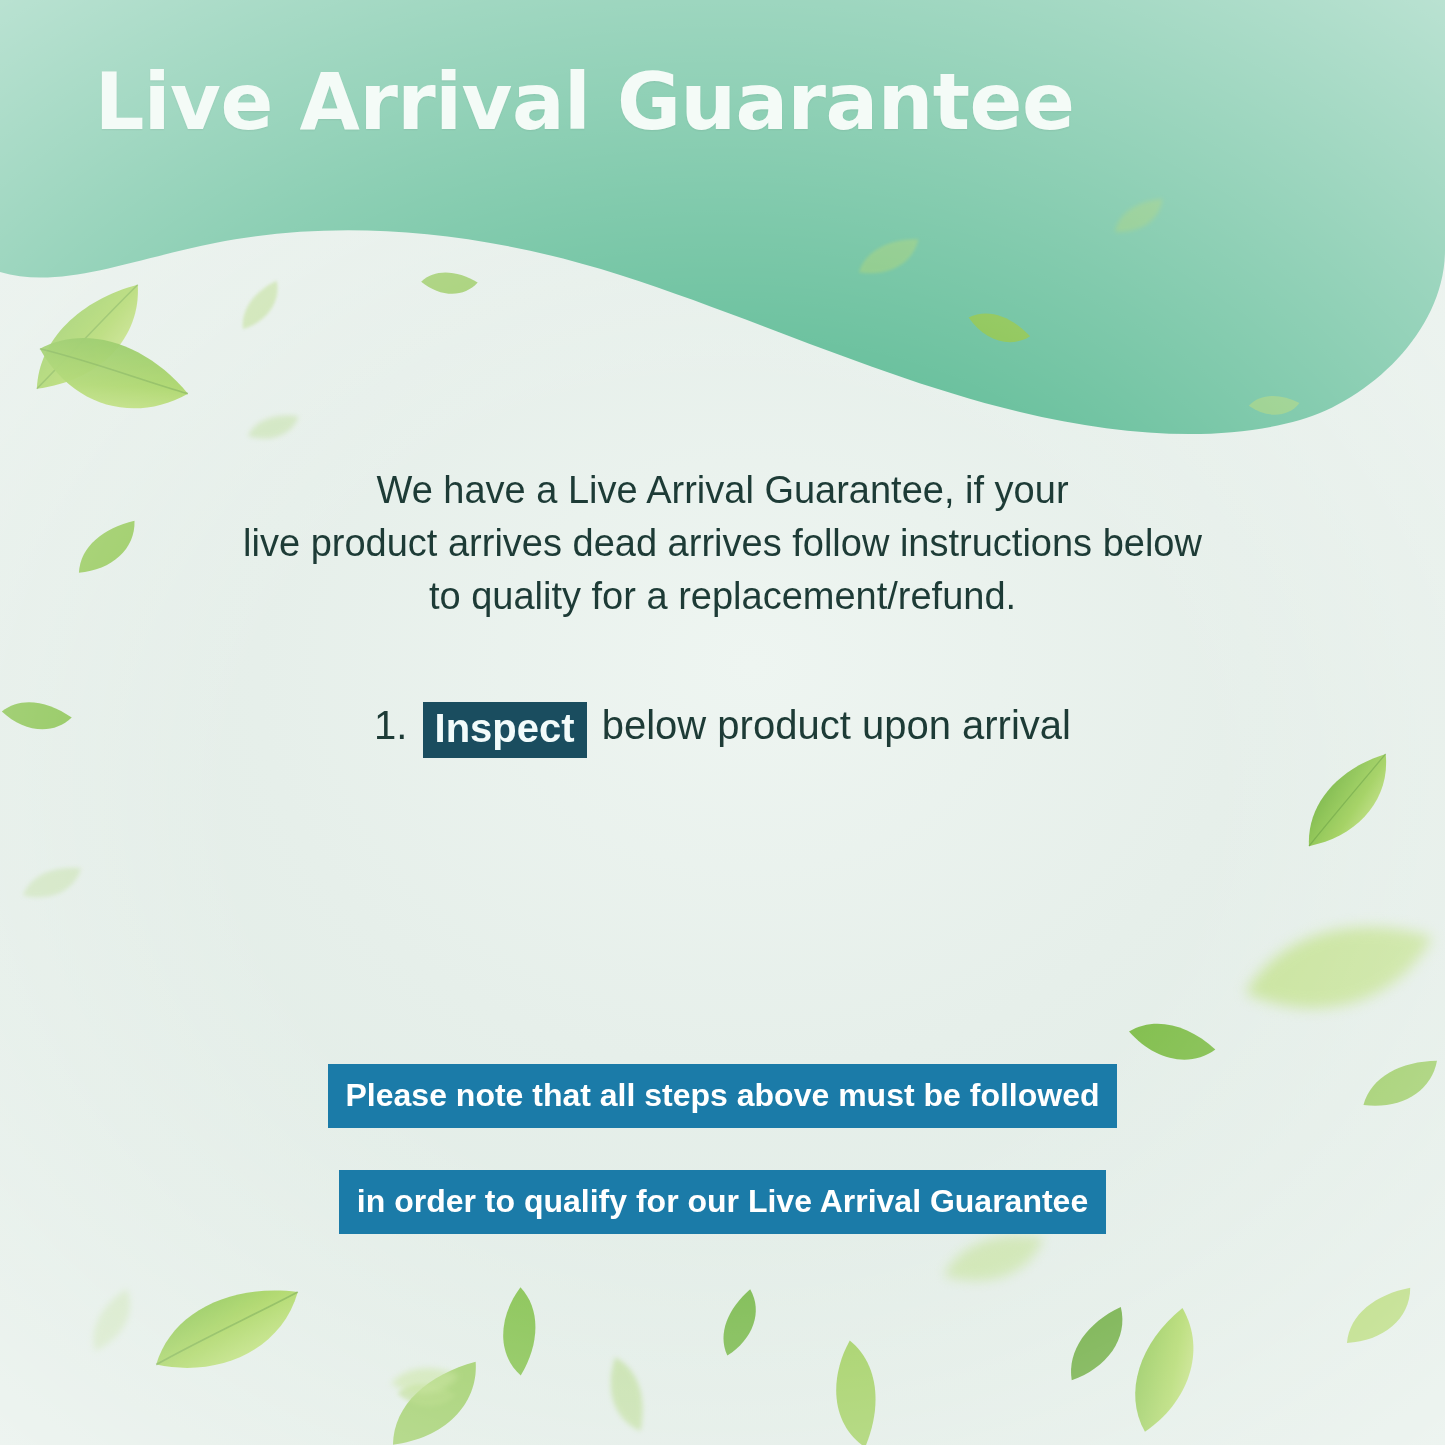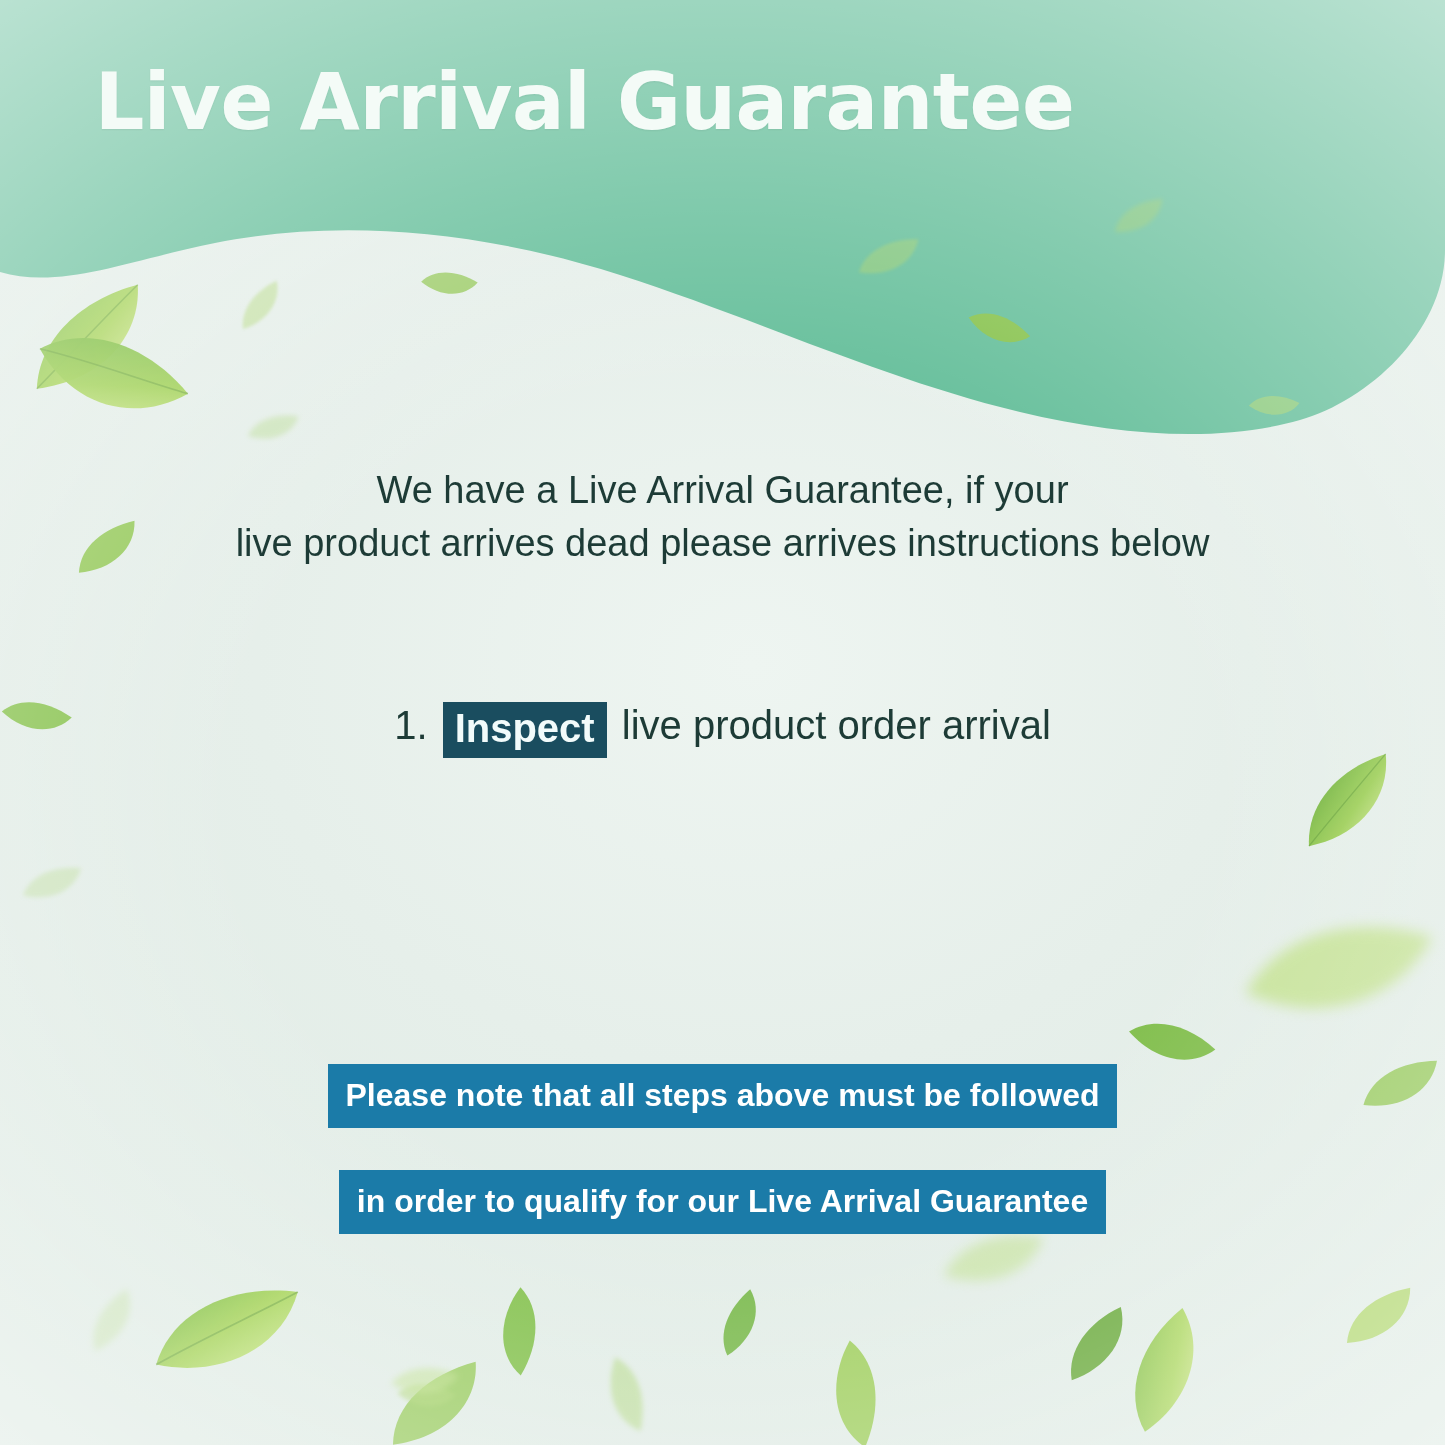--- a/index.html
+++ b/index.html
@@ -353,29 +353,30 @@
   </div>
 
   <div class="vignette"></div>
 
   <div class="title">Live Arrival Guarantee</div>
 
   <div class="content">
 
     <div class="intro">
       <span class="ln">We have a Live Arrival Guarantee, if your</span>
-      <span class="ln">live product arrives dead please arrives instructions below</span>
+      <span class="ln">live product arrives dead arrives follow instructions below</span>
+      <span class="ln">to quality for a replacement/refund.</span>
     </div>
 
     <div class="steps">
 
       <div class="step step-1">
         <span>1.</span>
         <span class="hl">Inspect</span>
-        <span>live product order arrival</span>
+        <span>below product upon arrival</span>
       </div>
 
 
 
     </div>
 
     <div class="notes">
       <div class="note-row">
         <span class="note-box">Please note that all steps above must be followed</span>
       </div>

